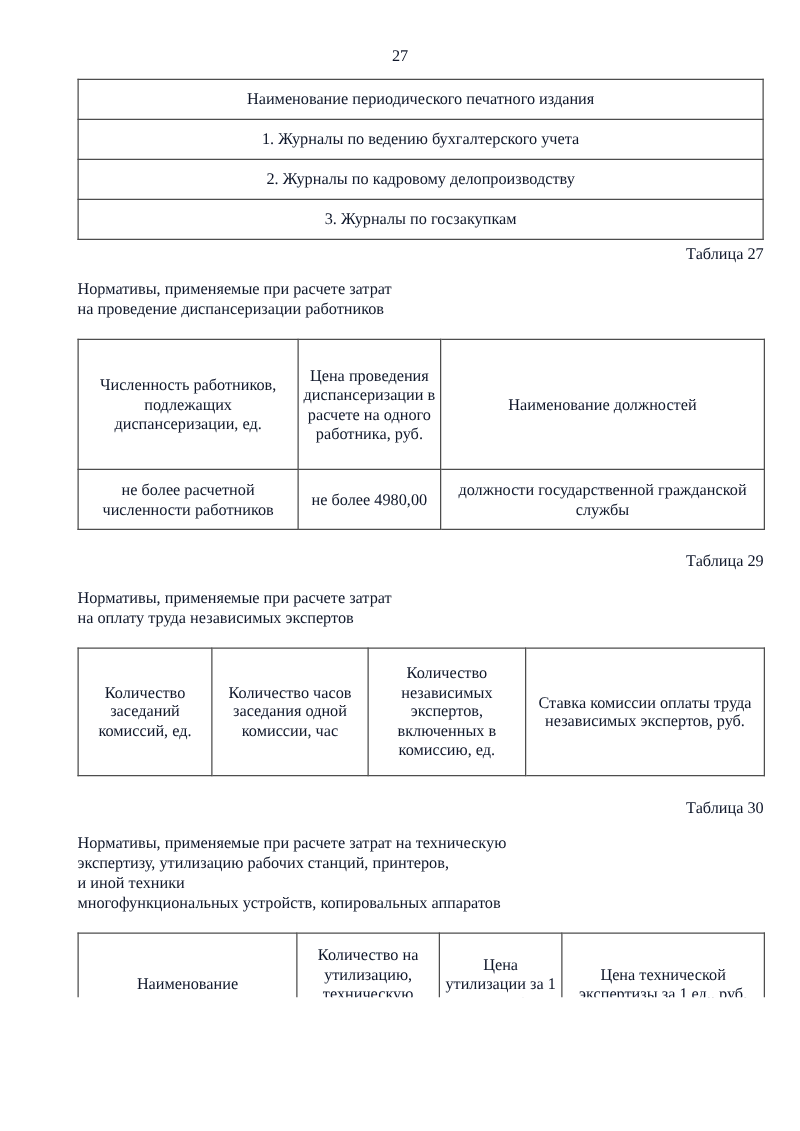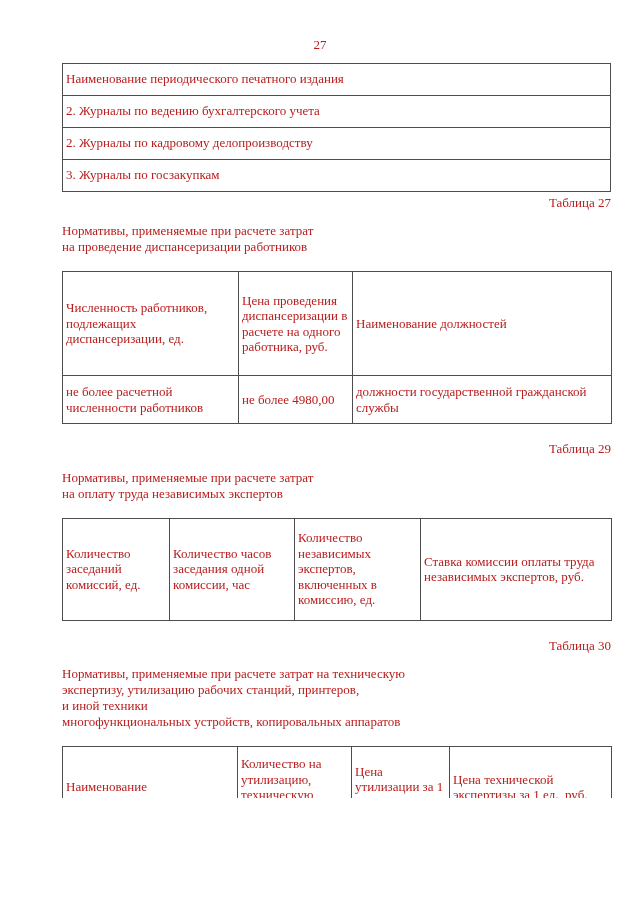--- a/index.html
+++ b/index.html
@@ -5,21 +5,21 @@
   html, body {
     margin: 0;
     padding: 0;
     background: #ffffff;
   }
   .page {
     position: relative;
     width: 640px;
     height: 798px;
     background: #ffffff;
-    color: #b91c1c;
+    color: #0f172a;
     font-family: "Liberation Serif", "DejaVu Serif", serif;
     font-size: 13px;
     line-height: 15.5px;
     overflow: hidden;
   }
   .content {
     width: 549px;
     margin-left: 62px;
   }
   .page-number {
@@ -27,20 +27,21 @@
     text-align: center;
   }
   .doc-table {
     border-collapse: collapse;
     table-layout: fixed;
     width: 549px;
     margin-top: 10px;
   }
   .doc-table td, .doc-table th {
     border: 1px solid #4d4d4d;
+    text-align: center;
     vertical-align: middle;
     padding: 4px 3px;
     font-weight: normal;
     overflow: hidden;
   }
   .t-periodicals td { height: 23px; }
   .caption {
     text-align: right;
     margin-top: 20px;
   }
@@ -68,21 +69,21 @@
   <div class="page-number">27</div>
 
   <div class="content">
 
     <table class="doc-table t-periodicals">
       <tbody>
         <tr>
           <td>Наименование периодического печатного издания</td>
         </tr>
         <tr>
-          <td>2. Журналы по ведению бухгалтерского учета</td>
+          <td>1. Журналы по ведению бухгалтерского учета</td>
         </tr>
         <tr>
           <td>2. Журналы по кадровому делопроизводству</td>
         </tr>
         <tr>
           <td>3. Журналы по госзакупкам</td>
         </tr>
       </tbody>
     </table>
 

